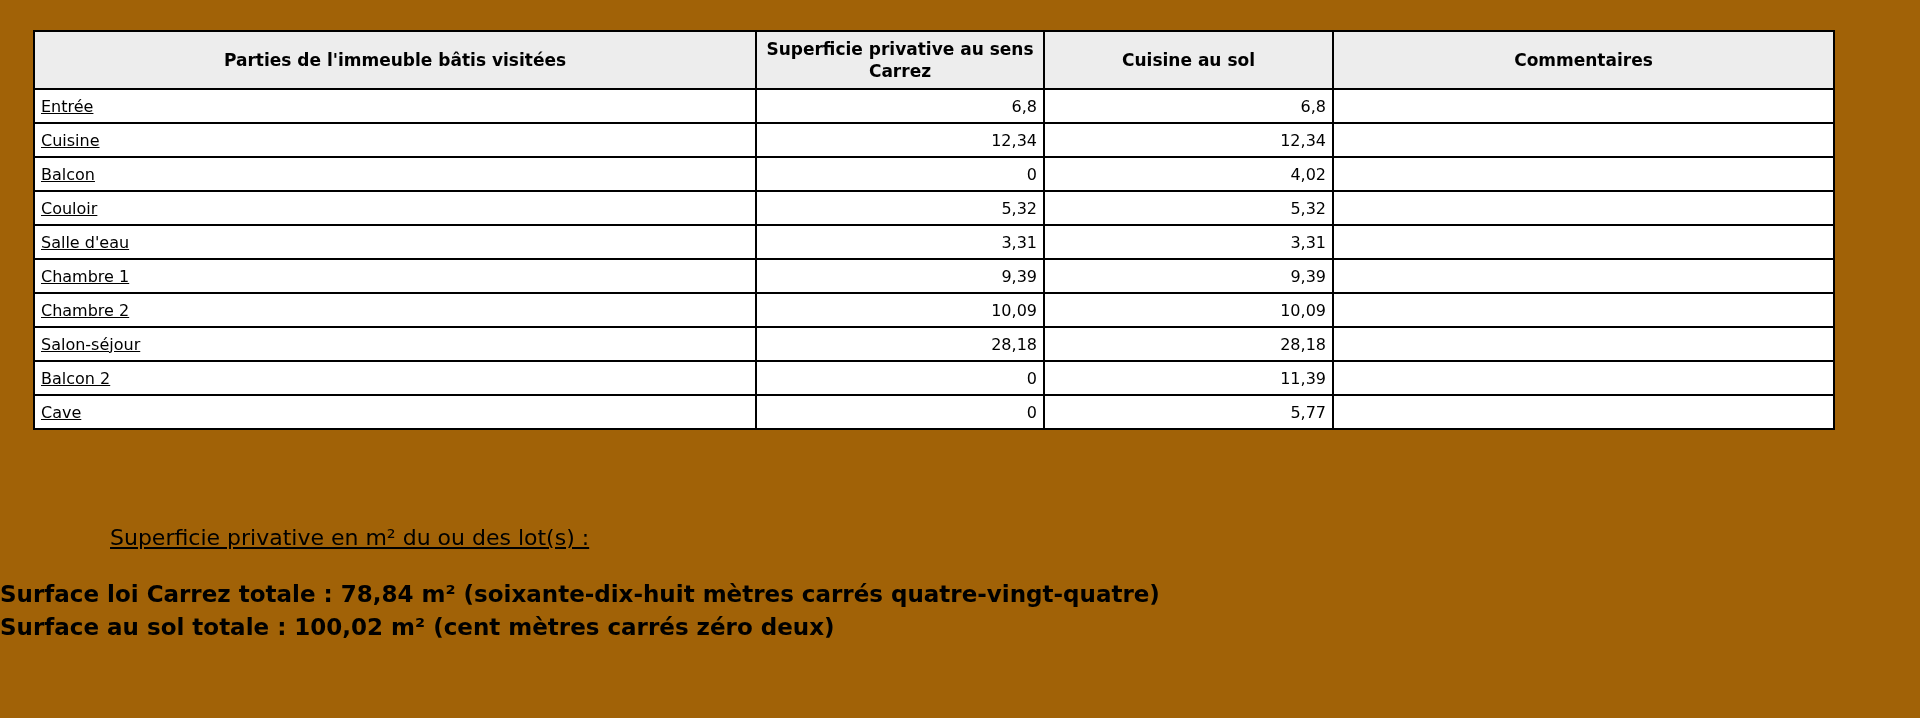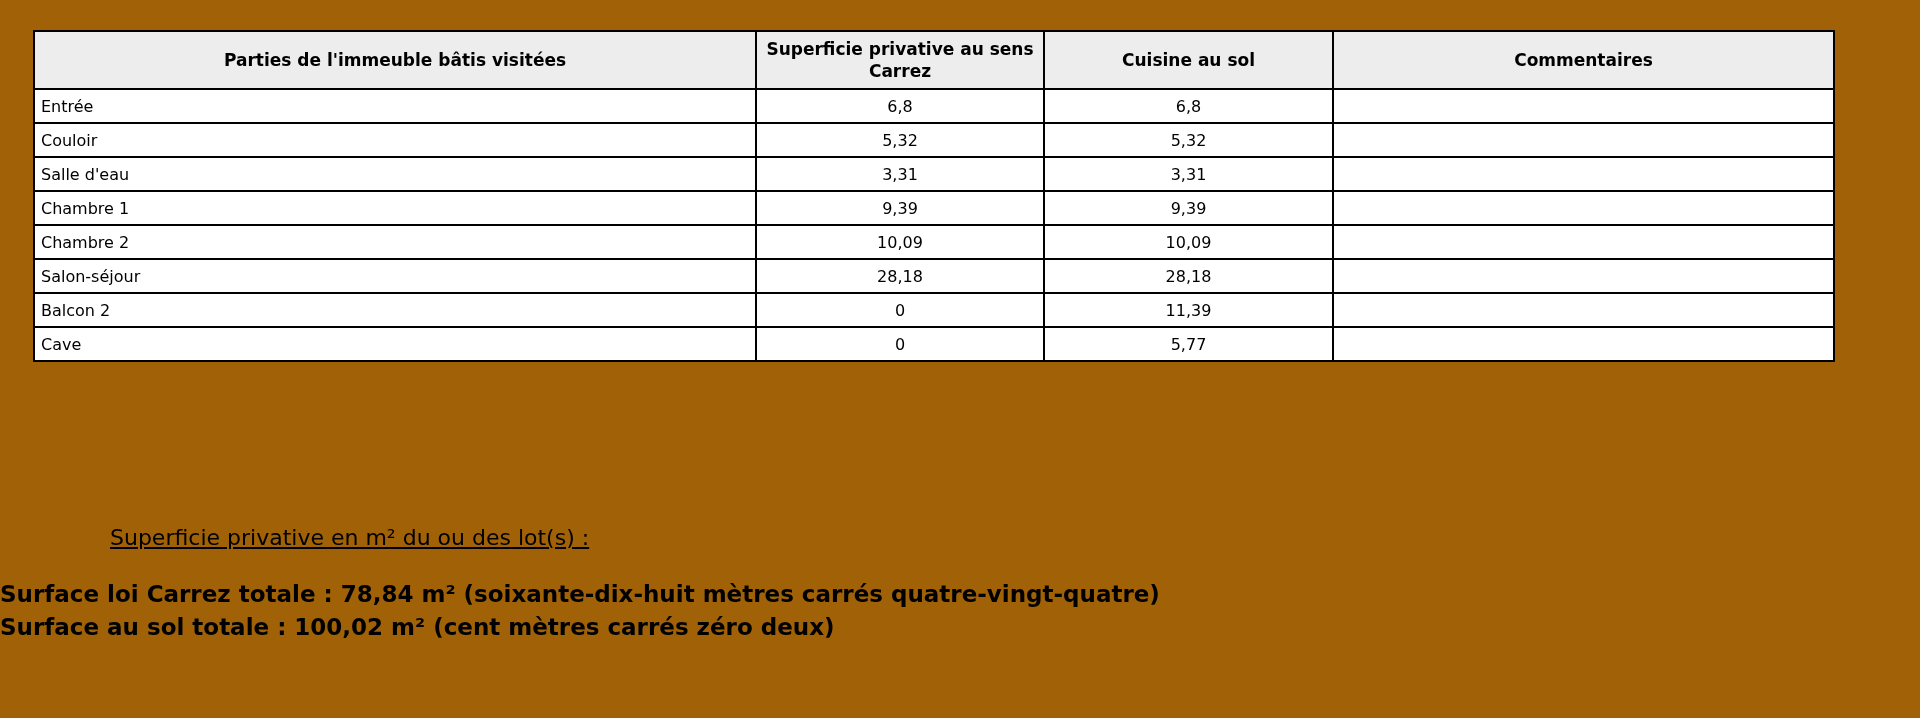--- a/index.html
+++ b/index.html
@@ -38,22 +38,22 @@
     padding: 2px 8px;
   }
   table.measure-table td {
     border: 2px solid #000000;
     font-size: 16px;
     height: 34px;
     vertical-align: middle;
     padding: 2px 6px;
     background: #ffffff;
   }
-  td.cell-label { text-align: left; padding-left: 11px; }
-  td.cell-value { text-align: center; }
+  td.cell-label { text-align: left; padding-left: 11px; text-decoration: underline; }
+  td.cell-value { text-align: right; }
   td.cell-comment { text-align: left; }
   .intro-line {
     position: absolute;
     left: 110px;
     top: 524px;
     font-size: 22px;
     line-height: 28px;
     text-decoration: underline;
   }
   .totals-block {
@@ -87,21 +87,33 @@
       </tr>
     </thead>
     <tbody id="table-body">
     <tr>
       <td class="cell-label">Entrée</td>
       <td class="cell-value">6,8</td>
       <td class="cell-value">6,8</td>
       <td class="cell-comment"></td>
     </tr>
 
+    <tr>
+      <td class="cell-label">Cuisine</td>
+      <td class="cell-value">12,34</td>
+      <td class="cell-value">12,34</td>
+      <td class="cell-comment"></td>
+    </tr>
 
+    <tr>
+      <td class="cell-label">Balcon</td>
+      <td class="cell-value">0</td>
+      <td class="cell-value">4,02</td>
+      <td class="cell-comment"></td>
+    </tr>
 
     <tr>
       <td class="cell-label">Couloir</td>
       <td class="cell-value">5,32</td>
       <td class="cell-value">5,32</td>
       <td class="cell-comment"></td>
     </tr>
 
 
     <tr>

